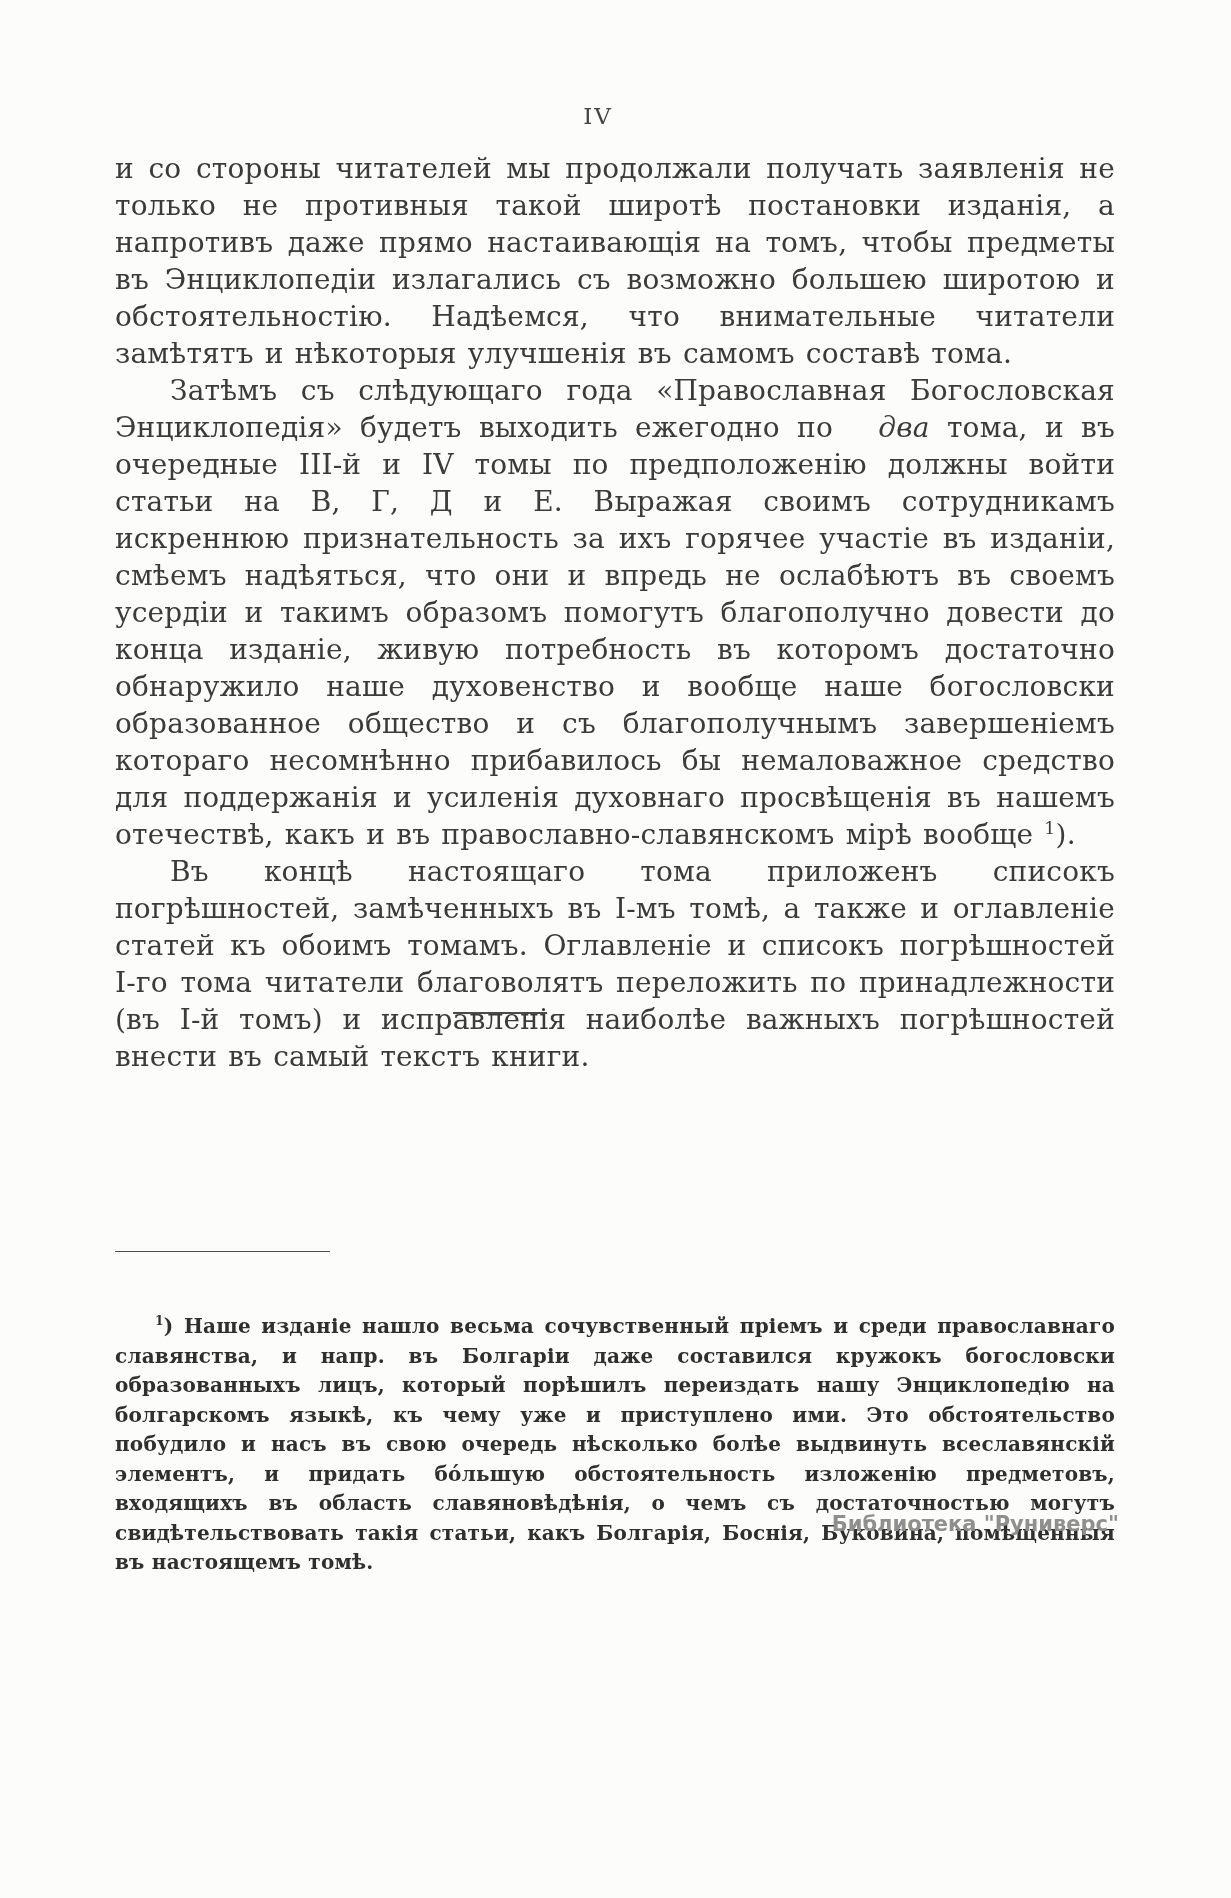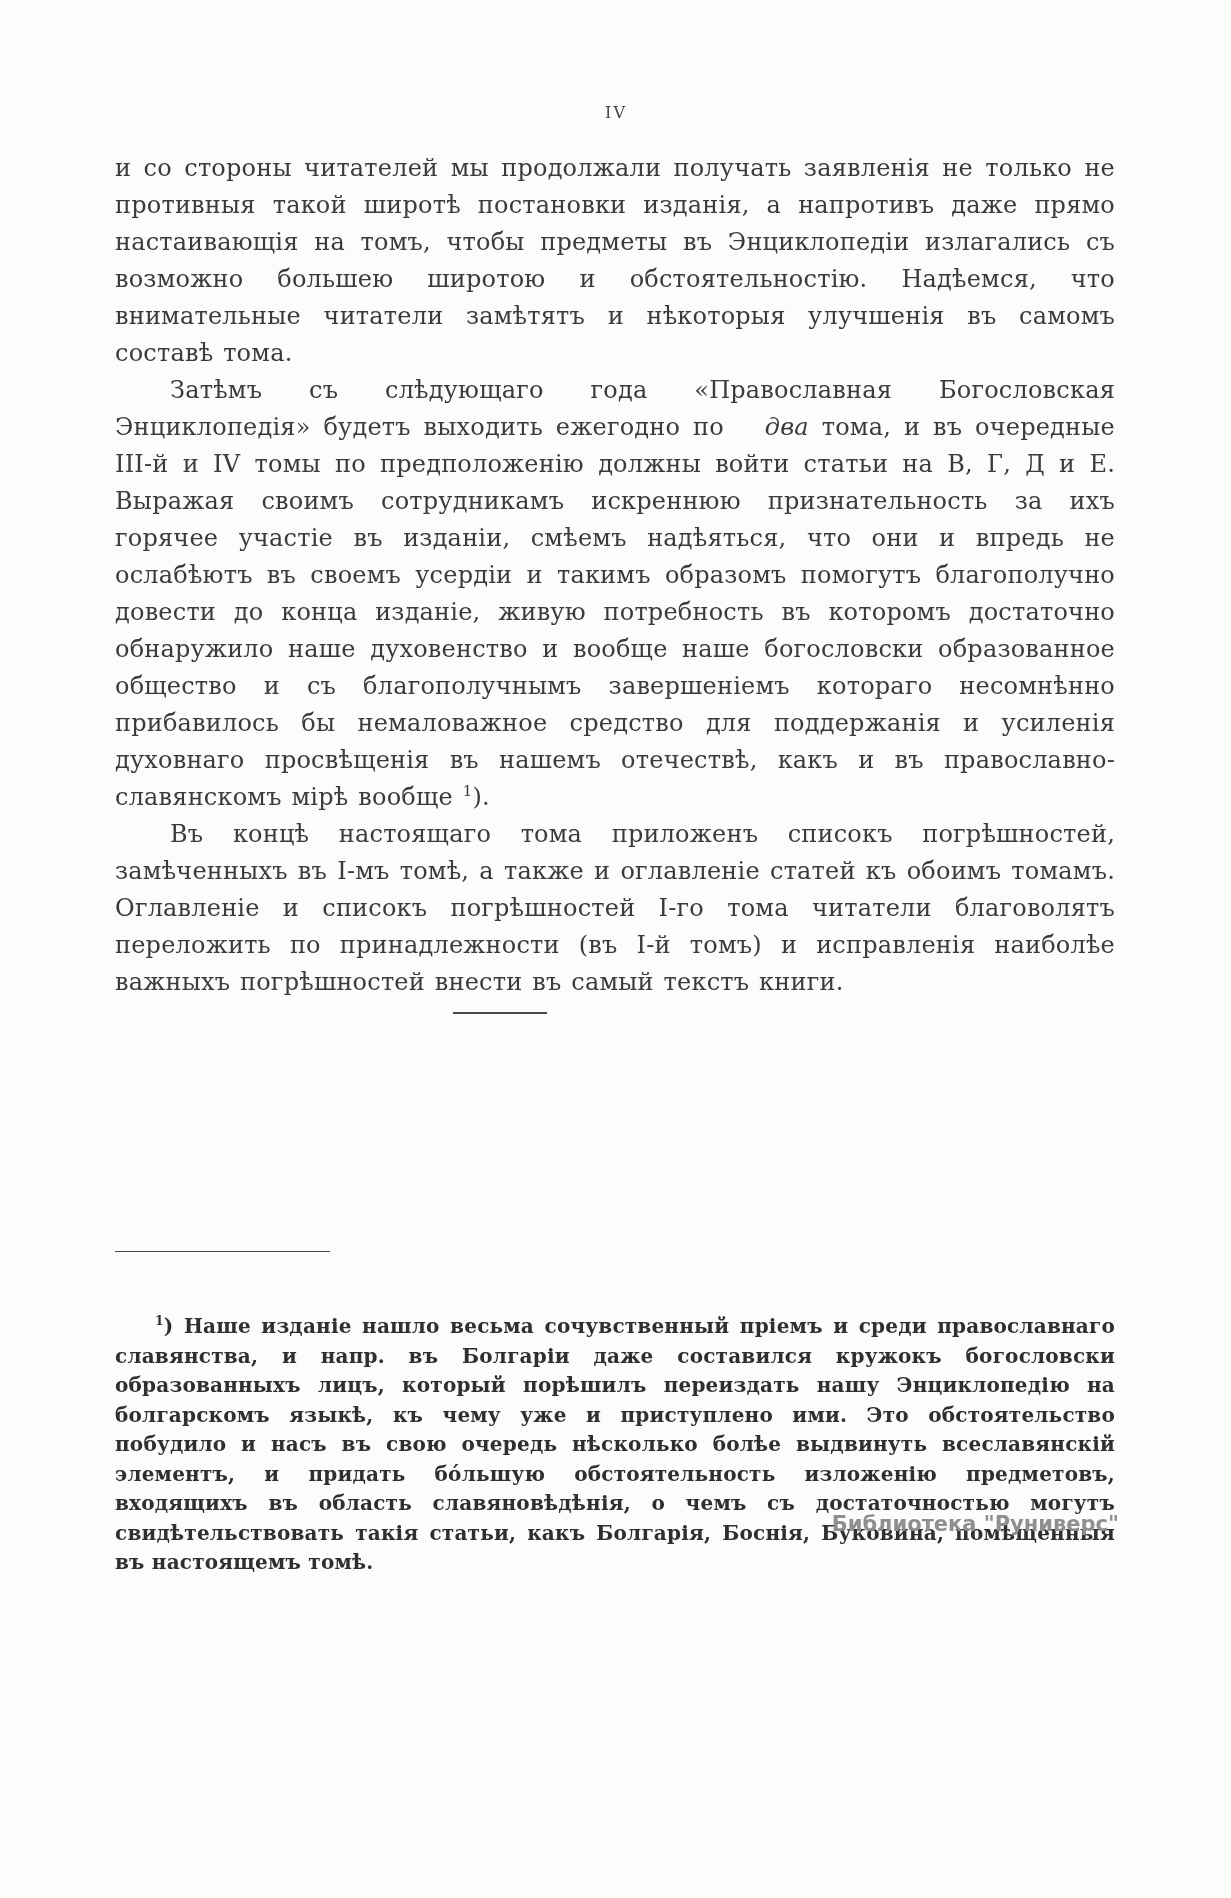--- a/index.html
+++ b/index.html
@@ -11,33 +11,33 @@
     height: 1898px;
     position: relative;
     background: #fcfcfa;
     font-family: "DejaVu Serif", serif;
     color: #3b3b3b;
     overflow: hidden;
   }
   .page-number {
     position: absolute;
     top: 103px;
-    left: 116px;
+    left: 98px;
     width: 1000px;
     text-align: center;
-    font-size: 16px;
+    font-size: 23px;
     letter-spacing: 2px;
     color: #454545;
   }
   .main-text {
     position: absolute;
     top: 150px;
     left: 115px;
     width: 1000px;
-    font-size: 24px;
+    font-size: 28px;
     line-height: 37px;
     text-align: justify;
     letter-spacing: 0.2px;
     word-spacing: 2px;
   }
   .main-text p.para {
     margin: 0;
   }
   .main-text p.para.indent {
     text-indent: 55px;

